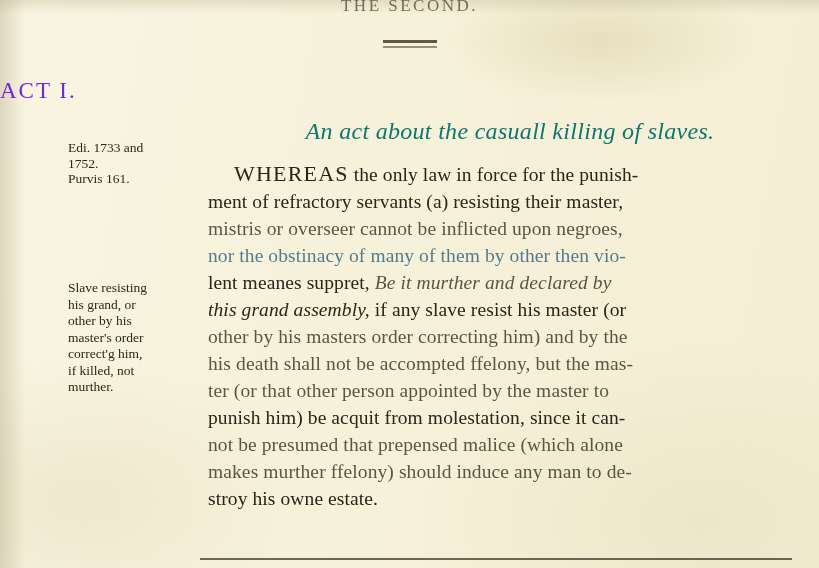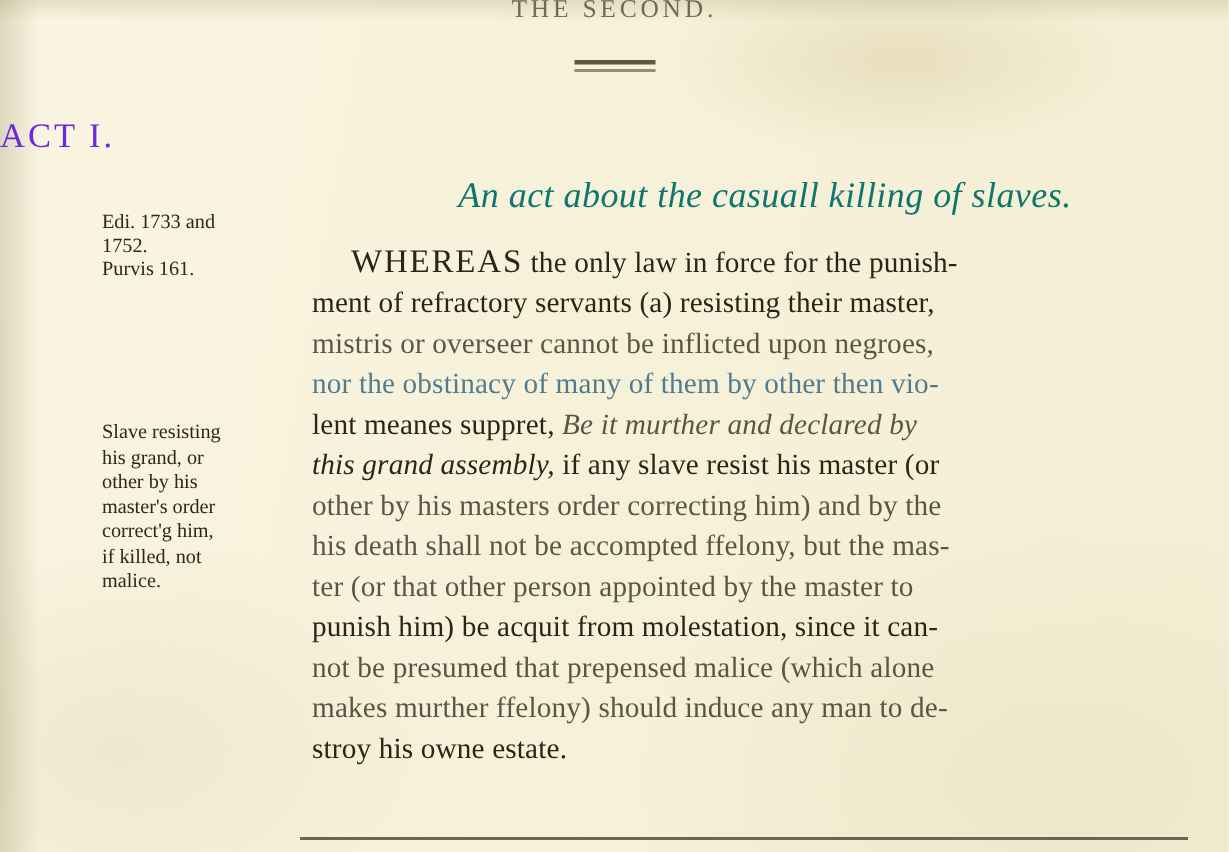--- a/index.html
+++ b/index.html
@@ -174,21 +174,21 @@
   <div>Purvis 161.</div>
 </div>
 
 <div class="margin-note summary">
   <div>Slave resisting</div>
   <div>his grand, or</div>
   <div>other by his</div>
   <div>master's order</div>
   <div>correct'g him,</div>
   <div>if killed, not</div>
-  <div>malice.</div>
+  <div>murther.</div>
 </div>
 
 <div class="body-col">
   <div class="line indent">
     <span class="whereas">WHEREAS</span>
     <span>the  only law in force for the punish-</span>
   </div>
   <div class="line">ment of refractory servants (a) resisting their master,</div>
   <div class="line faded">mistris or overseer cannot be inflicted upon negroes,</div>
   <div class="line faded-more">nor the obstinacy of many of them by other then vio-</div>

